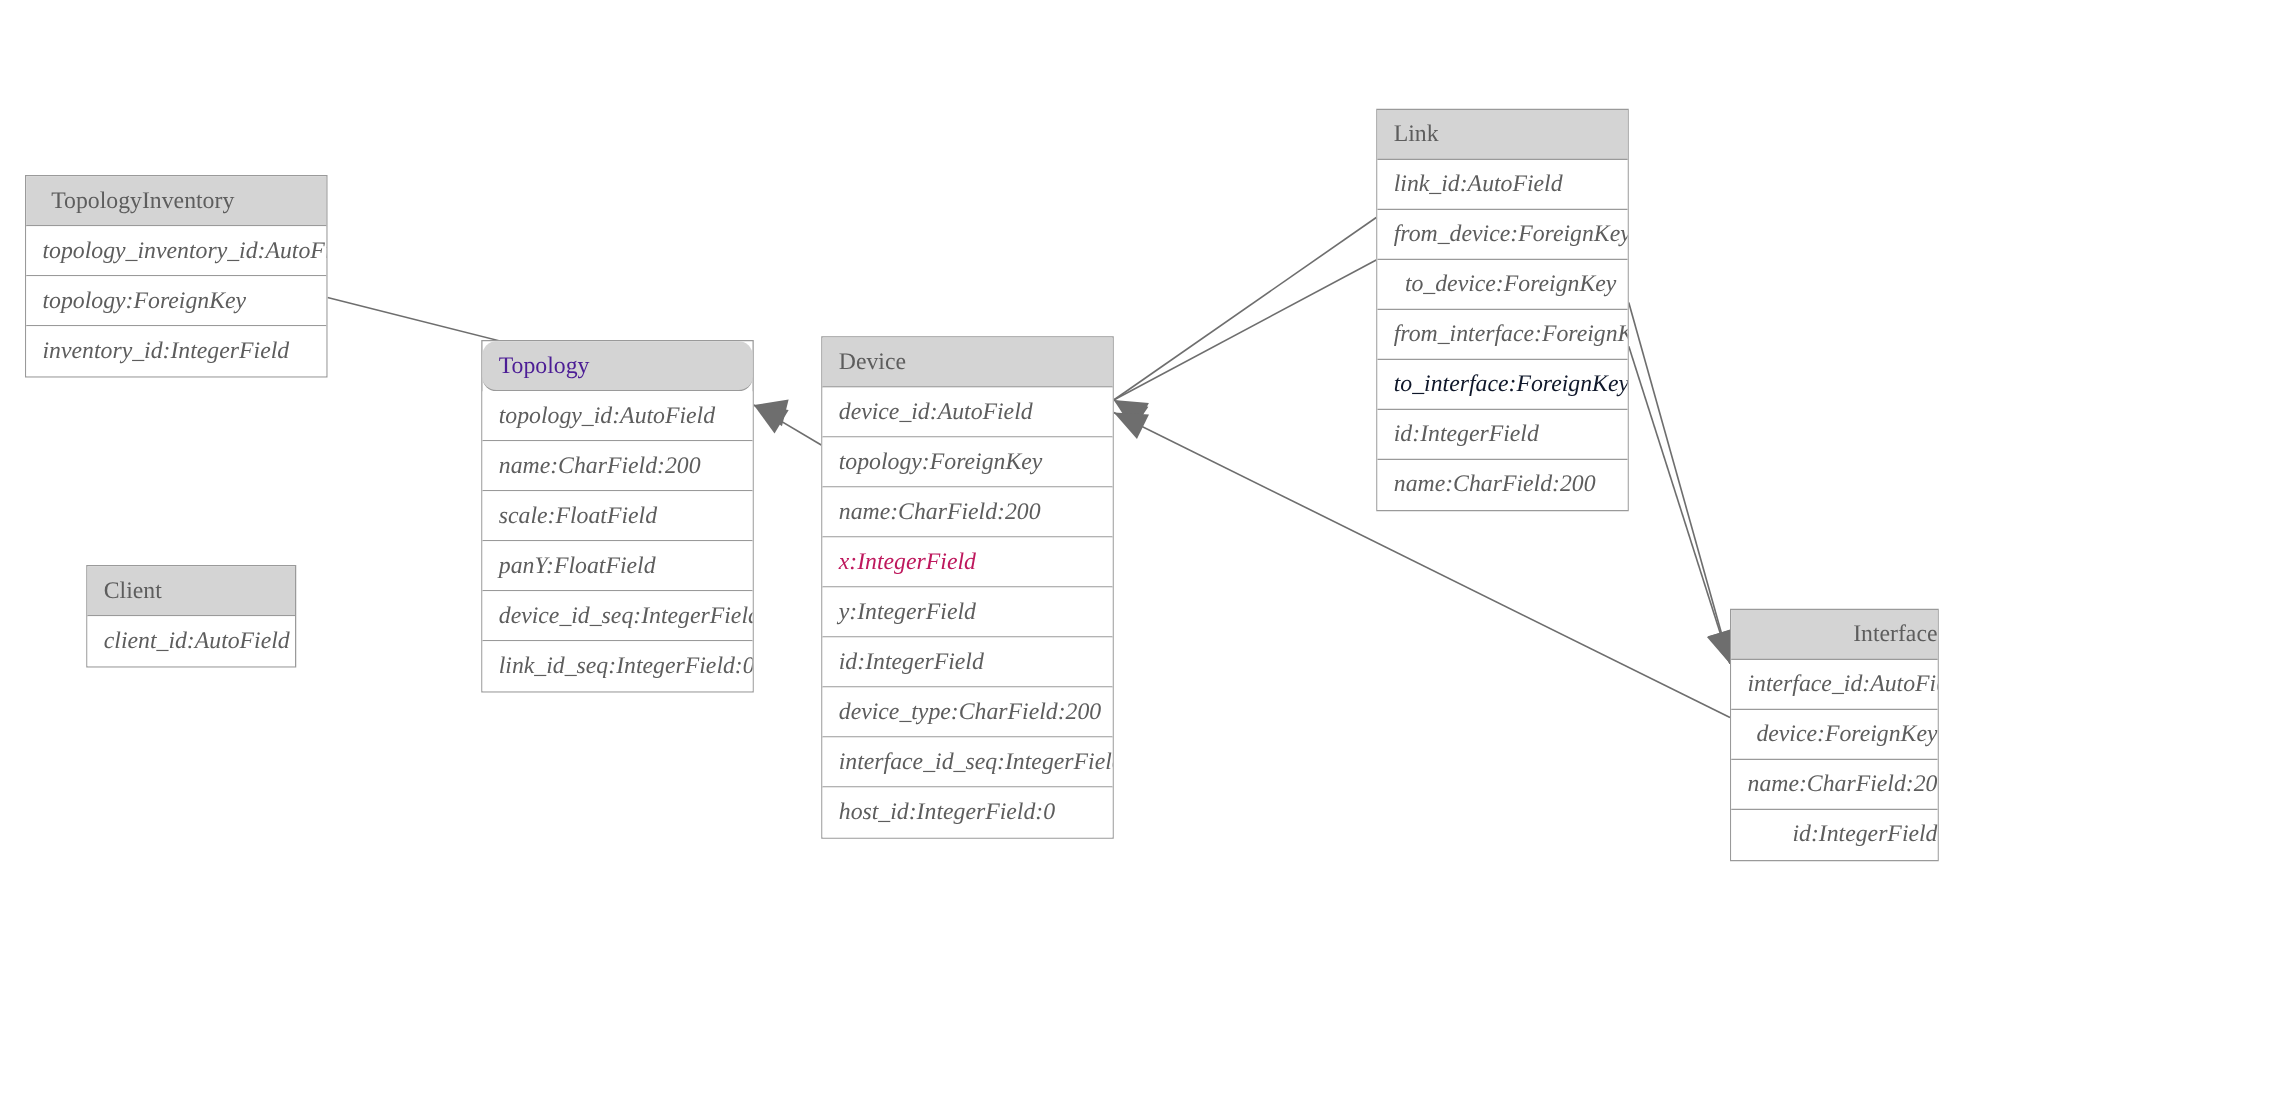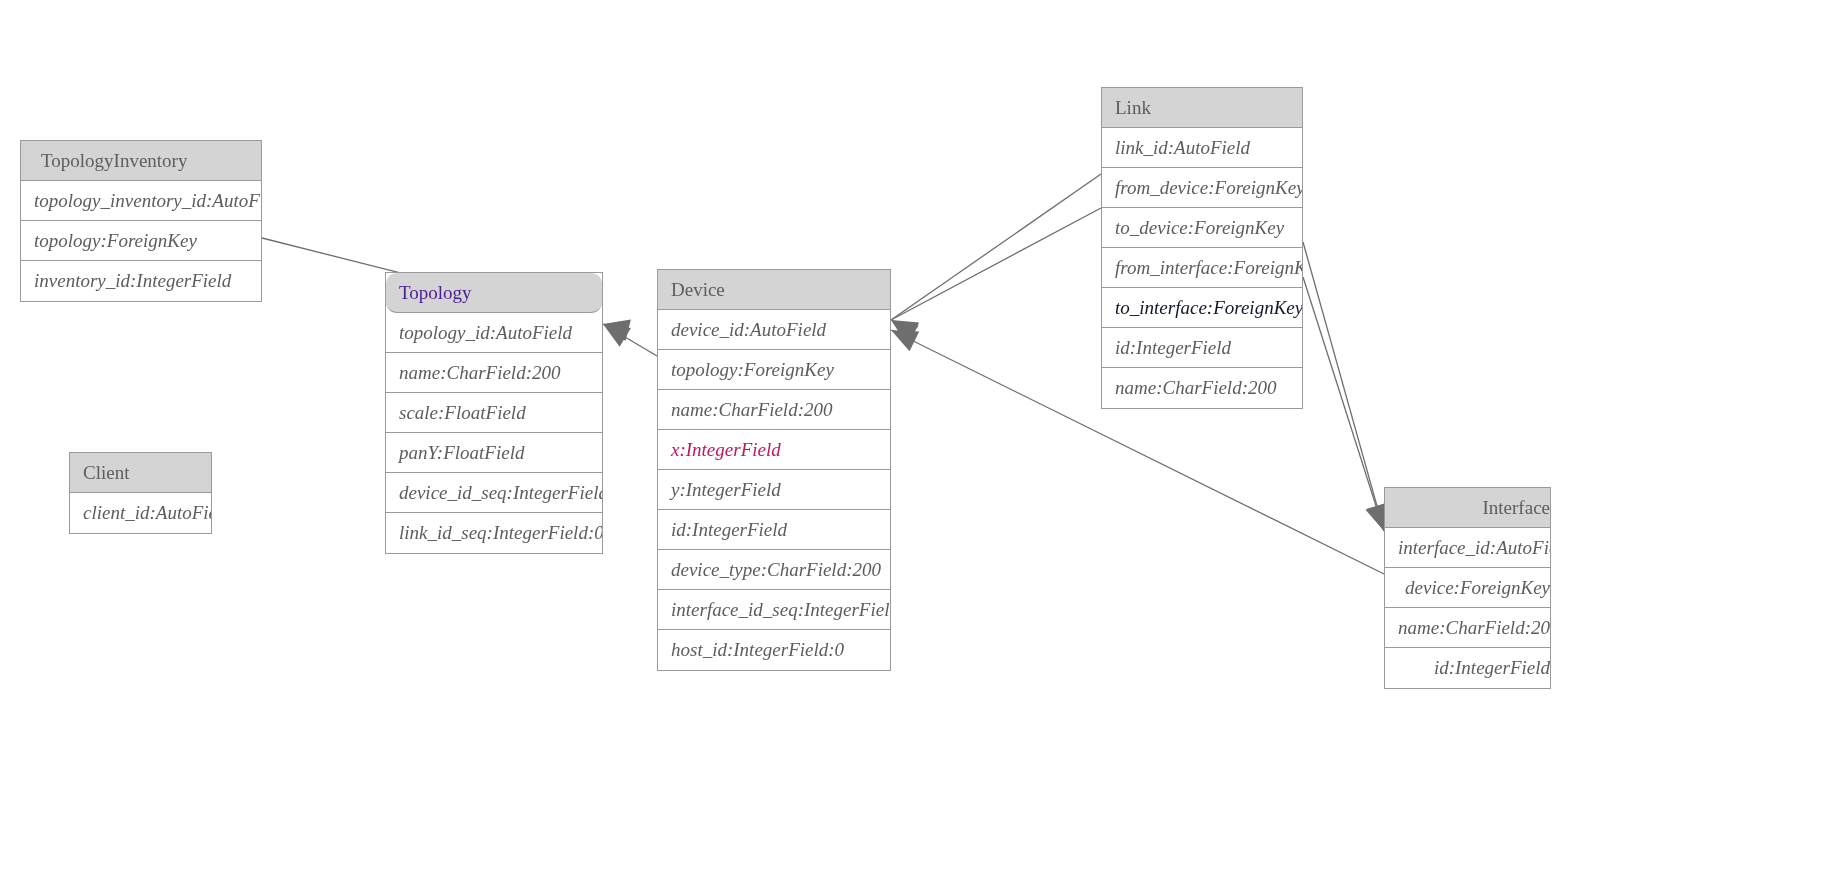--- a/index.html
+++ b/index.html
@@ -96,21 +96,21 @@
       </g>
     </svg>
 
   <div id="entity-layer">
       <div class="entity" style="left: 20px; top: 140px; width: 242px; border-color: rgb(154, 154, 154);">
         <div class="entity-title" style="background: rgb(212, 212, 212); border-bottom-color: rgb(154, 154, 154); color: rgb(93, 93, 93); padding-left: 20px;">TopologyInventory</div>
         <div class="entity-field" style="border-bottom-color: rgb(154, 154, 154); color: rgb(93, 93, 93);">topology_inventory_id:AutoField</div>
         <div class="entity-field" style="border-bottom-color: rgb(154, 154, 154); color: rgb(93, 93, 93);">topology:ForeignKey</div>
         <div class="entity-field" style="border-bottom-color: rgb(154, 154, 154); color: rgb(93, 93, 93);">inventory_id:IntegerField</div>
       </div>
-      <div class="entity" style="left: 69px; top: 452px; width: 143px; border-color: rgb(154, 154, 154);">
+      <div class="entity" style="left: 69px; top: 452px; width: 168px; border-color: rgb(154, 154, 154);">
         <div class="entity-title" style="background: rgb(212, 212, 212); border-bottom-color: rgb(154, 154, 154); color: rgb(93, 93, 93);">Client</div>
         <div class="entity-field" style="border-bottom-color: rgb(154, 154, 154); color: rgb(93, 93, 93);">client_id:AutoField</div>
       </div>
       <div class="entity" style="left: 385px; top: 272px; width: 218px; border-color: rgb(154, 154, 154);">
         <div class="entity-title" style="background: rgb(212, 212, 212); border-bottom-color: rgb(154, 154, 154); color: #4c1d95; border-radius: 11px;">Topology</div>
         <div class="entity-field" style="border-bottom-color: rgb(154, 154, 154); color: rgb(93, 93, 93);">topology_id:AutoField</div>
         <div class="entity-field" style="border-bottom-color: rgb(154, 154, 154); color: rgb(93, 93, 93);">name:CharField:200</div>
         <div class="entity-field" style="border-bottom-color: rgb(154, 154, 154); color: rgb(93, 93, 93);">scale:FloatField</div>
         <div class="entity-field" style="border-bottom-color: rgb(154, 154, 154); color: rgb(93, 93, 93);">panY:FloatField</div>
         <div class="entity-field" style="border-bottom-color: rgb(154, 154, 154); color: rgb(93, 93, 93);">device_id_seq:IntegerField:0</div>
@@ -125,21 +125,21 @@
         <div class="entity-field" style="border-bottom-color: rgb(154, 154, 154); color: rgb(93, 93, 93);">y:IntegerField</div>
         <div class="entity-field" style="border-bottom-color: rgb(154, 154, 154); color: rgb(93, 93, 93);">id:IntegerField</div>
         <div class="entity-field" style="border-bottom-color: rgb(154, 154, 154); color: rgb(93, 93, 93);">device_type:CharField:200</div>
         <div class="entity-field" style="border-bottom-color: rgb(154, 154, 154); color: rgb(93, 93, 93);">interface_id_seq:IntegerField:0</div>
         <div class="entity-field" style="border-bottom-color: rgb(154, 154, 154); color: rgb(93, 93, 93);">host_id:IntegerField:0</div>
       </div>
       <div class="entity" style="left: 1101px; top: 87px; width: 202px; border-color: rgb(154, 154, 154);">
         <div class="entity-title" style="background: rgb(212, 212, 212); border-bottom-color: rgb(154, 154, 154); color: rgb(93, 93, 93);">Link</div>
         <div class="entity-field" style="border-bottom-color: rgb(154, 154, 154); color: rgb(93, 93, 93);">link_id:AutoField</div>
         <div class="entity-field" style="border-bottom-color: rgb(154, 154, 154); color: rgb(93, 93, 93);">from_device:ForeignKey</div>
-        <div class="entity-field" style="border-bottom-color: rgb(154, 154, 154); color: rgb(93, 93, 93);">to_device:ForeignKey</div>
+        <div class="entity-field" style="border-bottom-color: rgb(154, 154, 154); color: rgb(93, 93, 93); text-align: center;">to_device:ForeignKey</div>
         <div class="entity-field" style="border-bottom-color: rgb(154, 154, 154); color: rgb(93, 93, 93);">from_interface:ForeignKey</div>
         <div class="entity-field" style="border-bottom-color: rgb(154, 154, 154); color: #0f172a;">to_interface:ForeignKey</div>
         <div class="entity-field" style="border-bottom-color: rgb(154, 154, 154); color: rgb(93, 93, 93);">id:IntegerField</div>
         <div class="entity-field" style="border-bottom-color: rgb(154, 154, 154); color: rgb(93, 93, 93);">name:CharField:200</div>
       </div>
       <div class="entity" style="left: 1384px; top: 487px; width: 167px; border-color: rgb(154, 154, 154); text-align: right;">
         <div class="entity-title" style="background: rgb(212, 212, 212); border-bottom-color: rgb(154, 154, 154); color: rgb(93, 93, 93);">Interface</div>
         <div class="entity-field" style="border-bottom-color: rgb(154, 154, 154); color: rgb(93, 93, 93);">interface_id:AutoField</div>
         <div class="entity-field" style="border-bottom-color: rgb(154, 154, 154); color: rgb(93, 93, 93);">device:ForeignKey</div>
         <div class="entity-field" style="border-bottom-color: rgb(154, 154, 154); color: rgb(93, 93, 93);">name:CharField:200</div>

